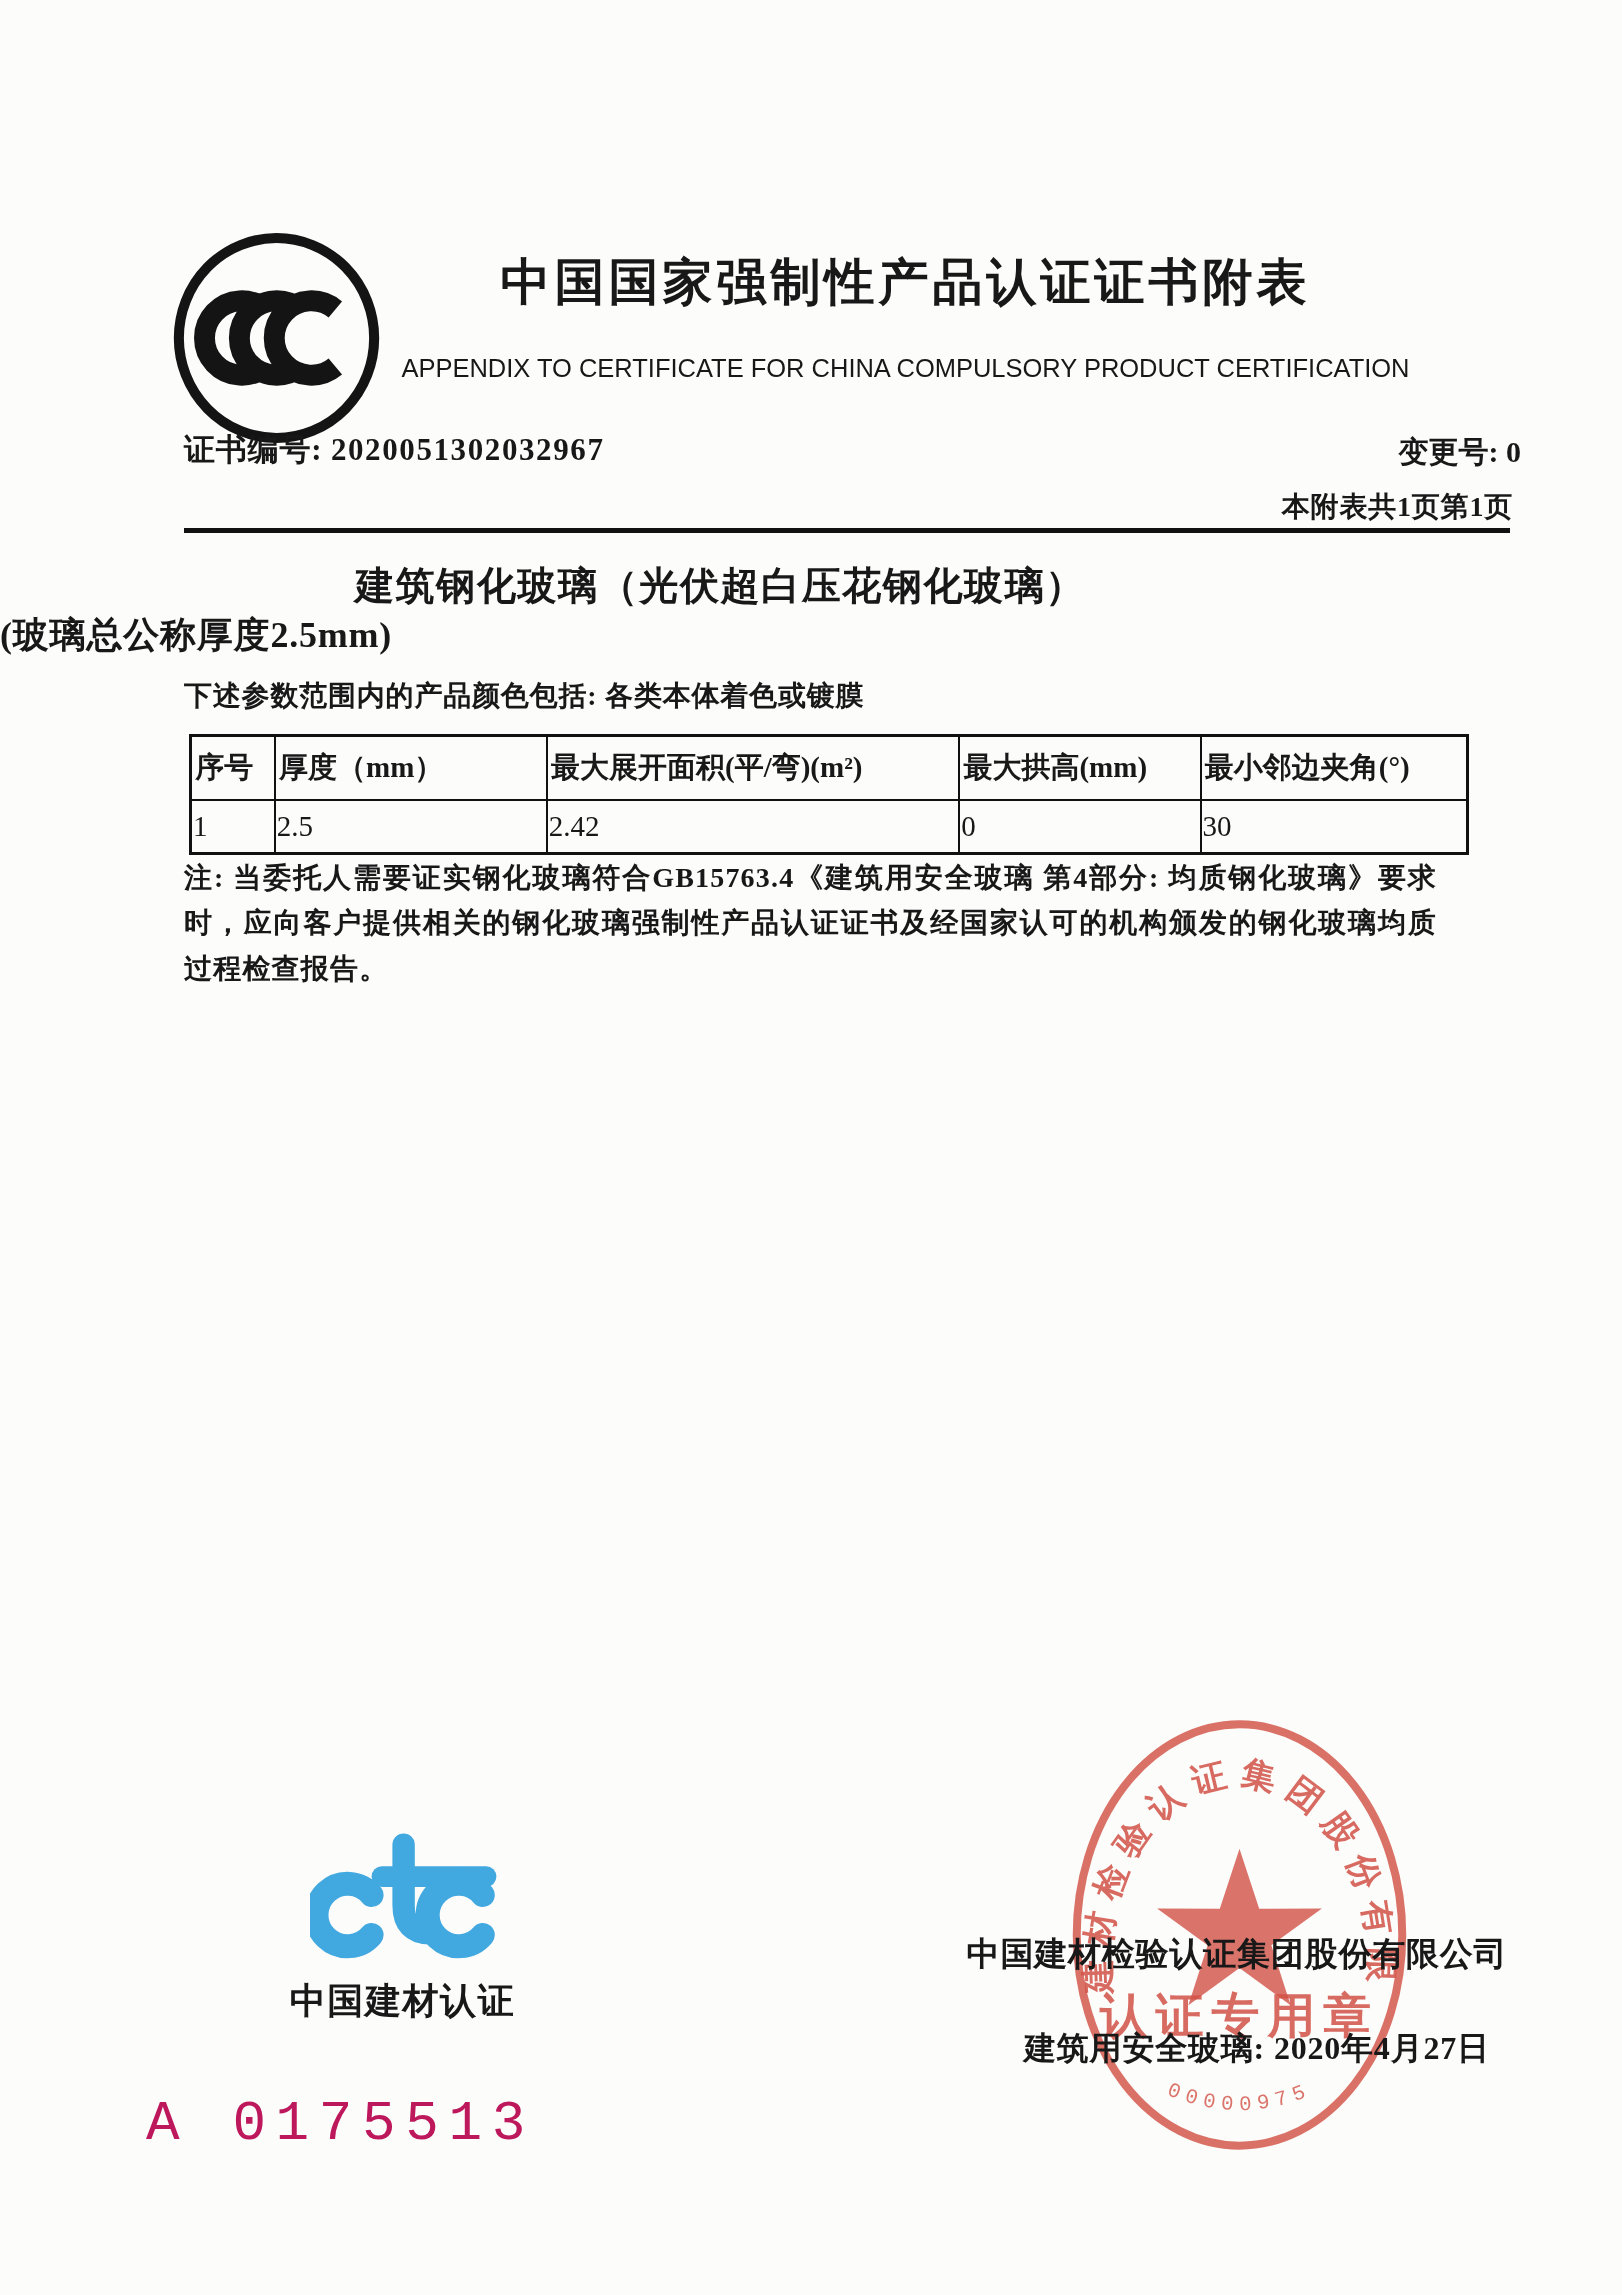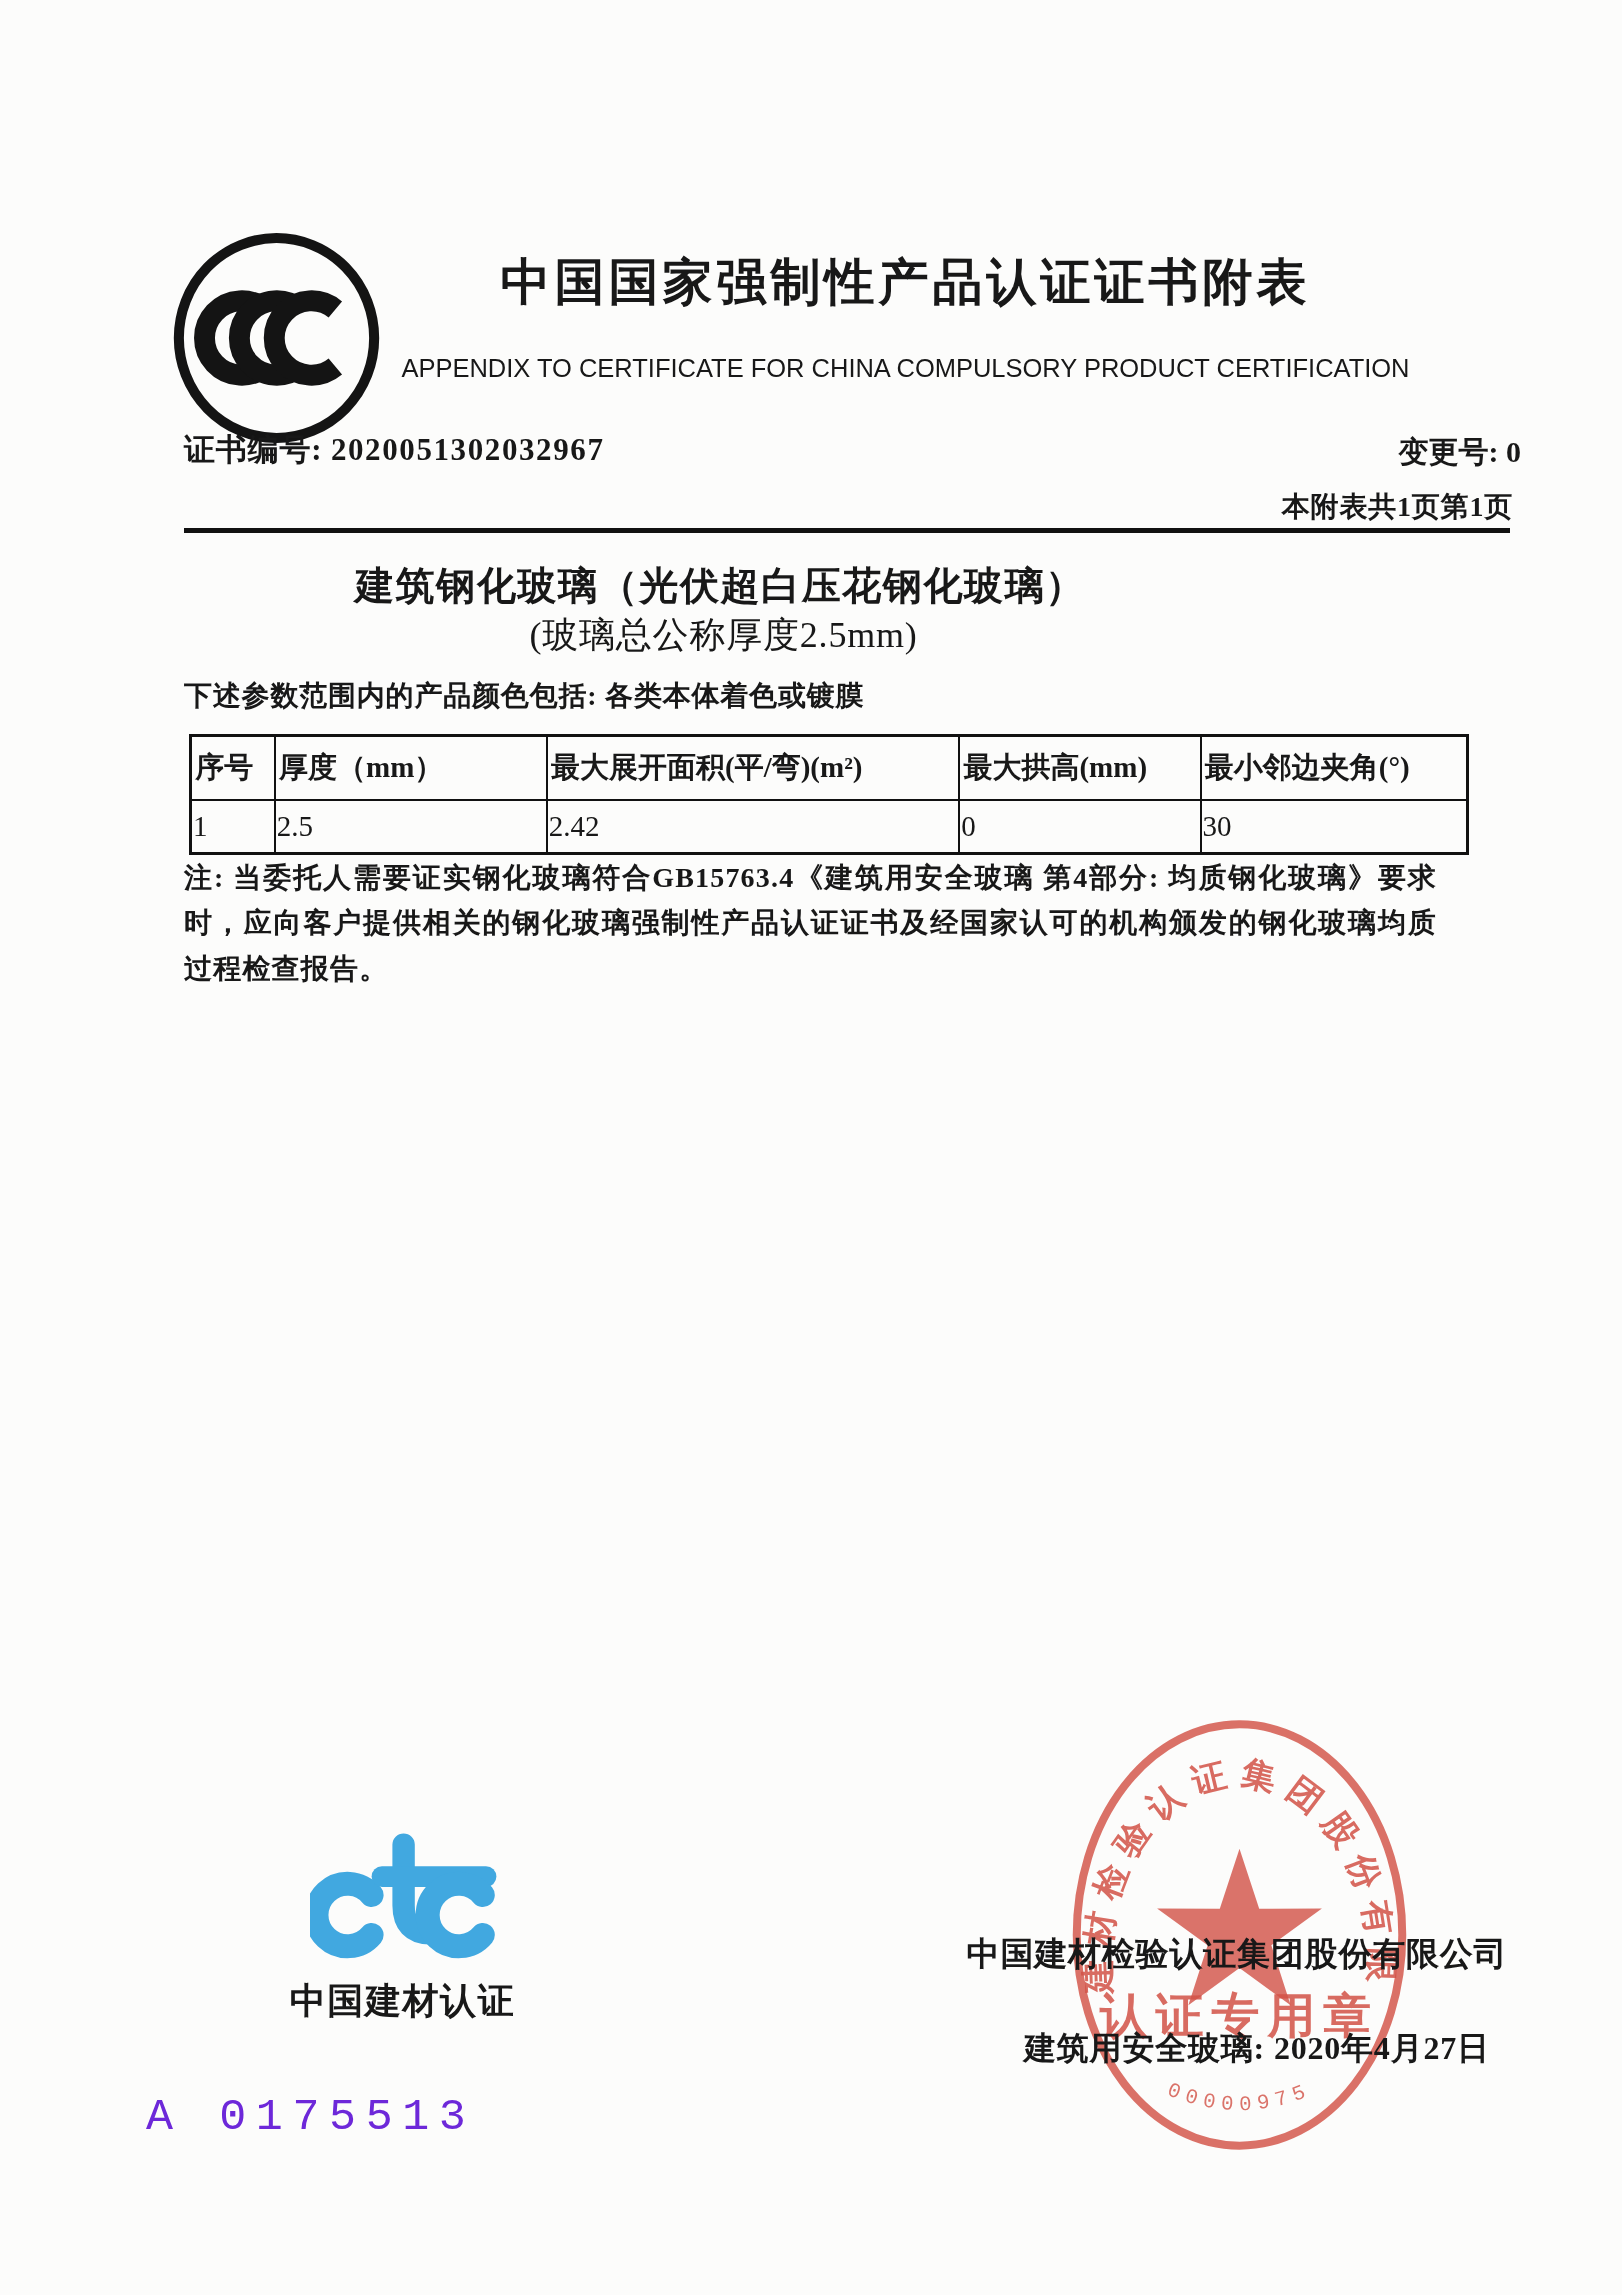--- a/index.html
+++ b/index.html
@@ -41,22 +41,22 @@
   .rule{
     left:184px;top:528px;width:1326px;height:4.8px;background:#111;
   }
 
   
   .prod1{
     left:0;top:559px;width:1441px;text-align:center;
     font-size:39px;font-weight:700;letter-spacing:1.6px;
   }
   .prod2{
-    left:0;top:611px;width:1447px;text-align:center;
-    font-size:36px;font-weight:400;letter-spacing:0.8px;
+    left:0;top:611px;width:1447px;text-align:left;
+    font-size:36px;font-weight:700;letter-spacing:0.8px;
   }
   .color-note{
     left:184px;top:677px;font-size:28px;font-weight:700;letter-spacing:0.8px;
   }
 
   
   table.params{
     position:absolute;left:189px;top:734px;width:1280px;
     border-collapse:collapse;table-layout:fixed;
   }
@@ -88,21 +88,21 @@
   .company{
     left:910px;top:1932px;width:654px;text-align:center;
     font-size:33px;font-weight:700;letter-spacing:0.8px;white-space:nowrap;
   }
   .eff-date{
     left:1024px;top:2027px;font-size:32px;font-weight:700;letter-spacing:0.8px;white-space:nowrap;
   }
   .doc-serial{
     left:146px;top:2092px;
     font-family:"Liberation Mono", monospace;
-    font-size:45px;color:#6d28d9;letter-spacing:9.6px;font-weight:500;
+    font-size:56px;color:#be185d;letter-spacing:9.6px;font-weight:500;
   }
 </style>
 </head>
 <body>
 
 <div class="page">
 
   <svg class="abs ccc-logo" viewBox="0 0 280 280">
     <ellipse cx="140" cy="140" rx="126" ry="129" fill="none" stroke="#141414" stroke-width="13"></ellipse>
     <path d="M125.9,176.8 A48,48 0 1 1 125.9,103.2" fill="none" stroke="#141414" stroke-width="27"></path>

